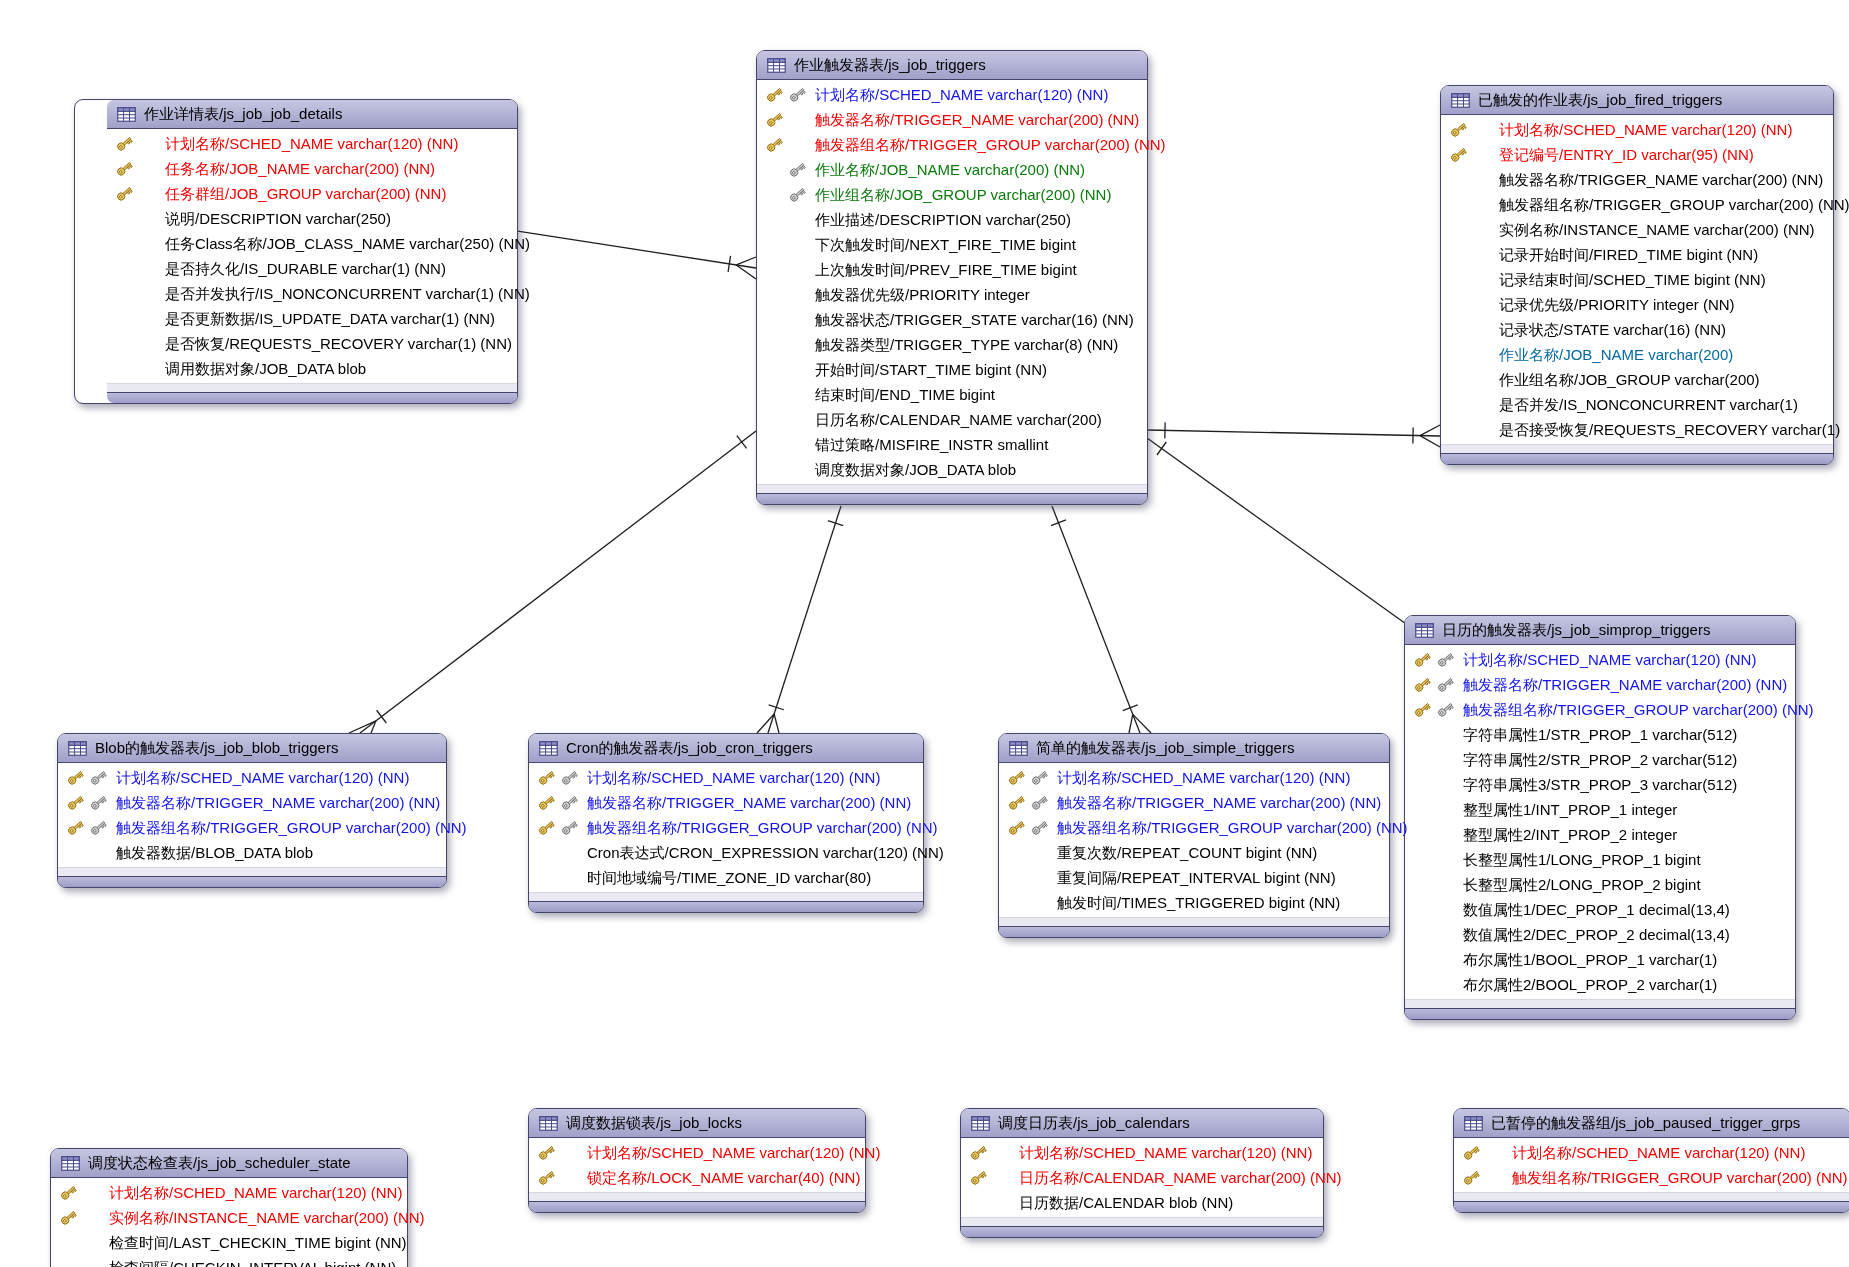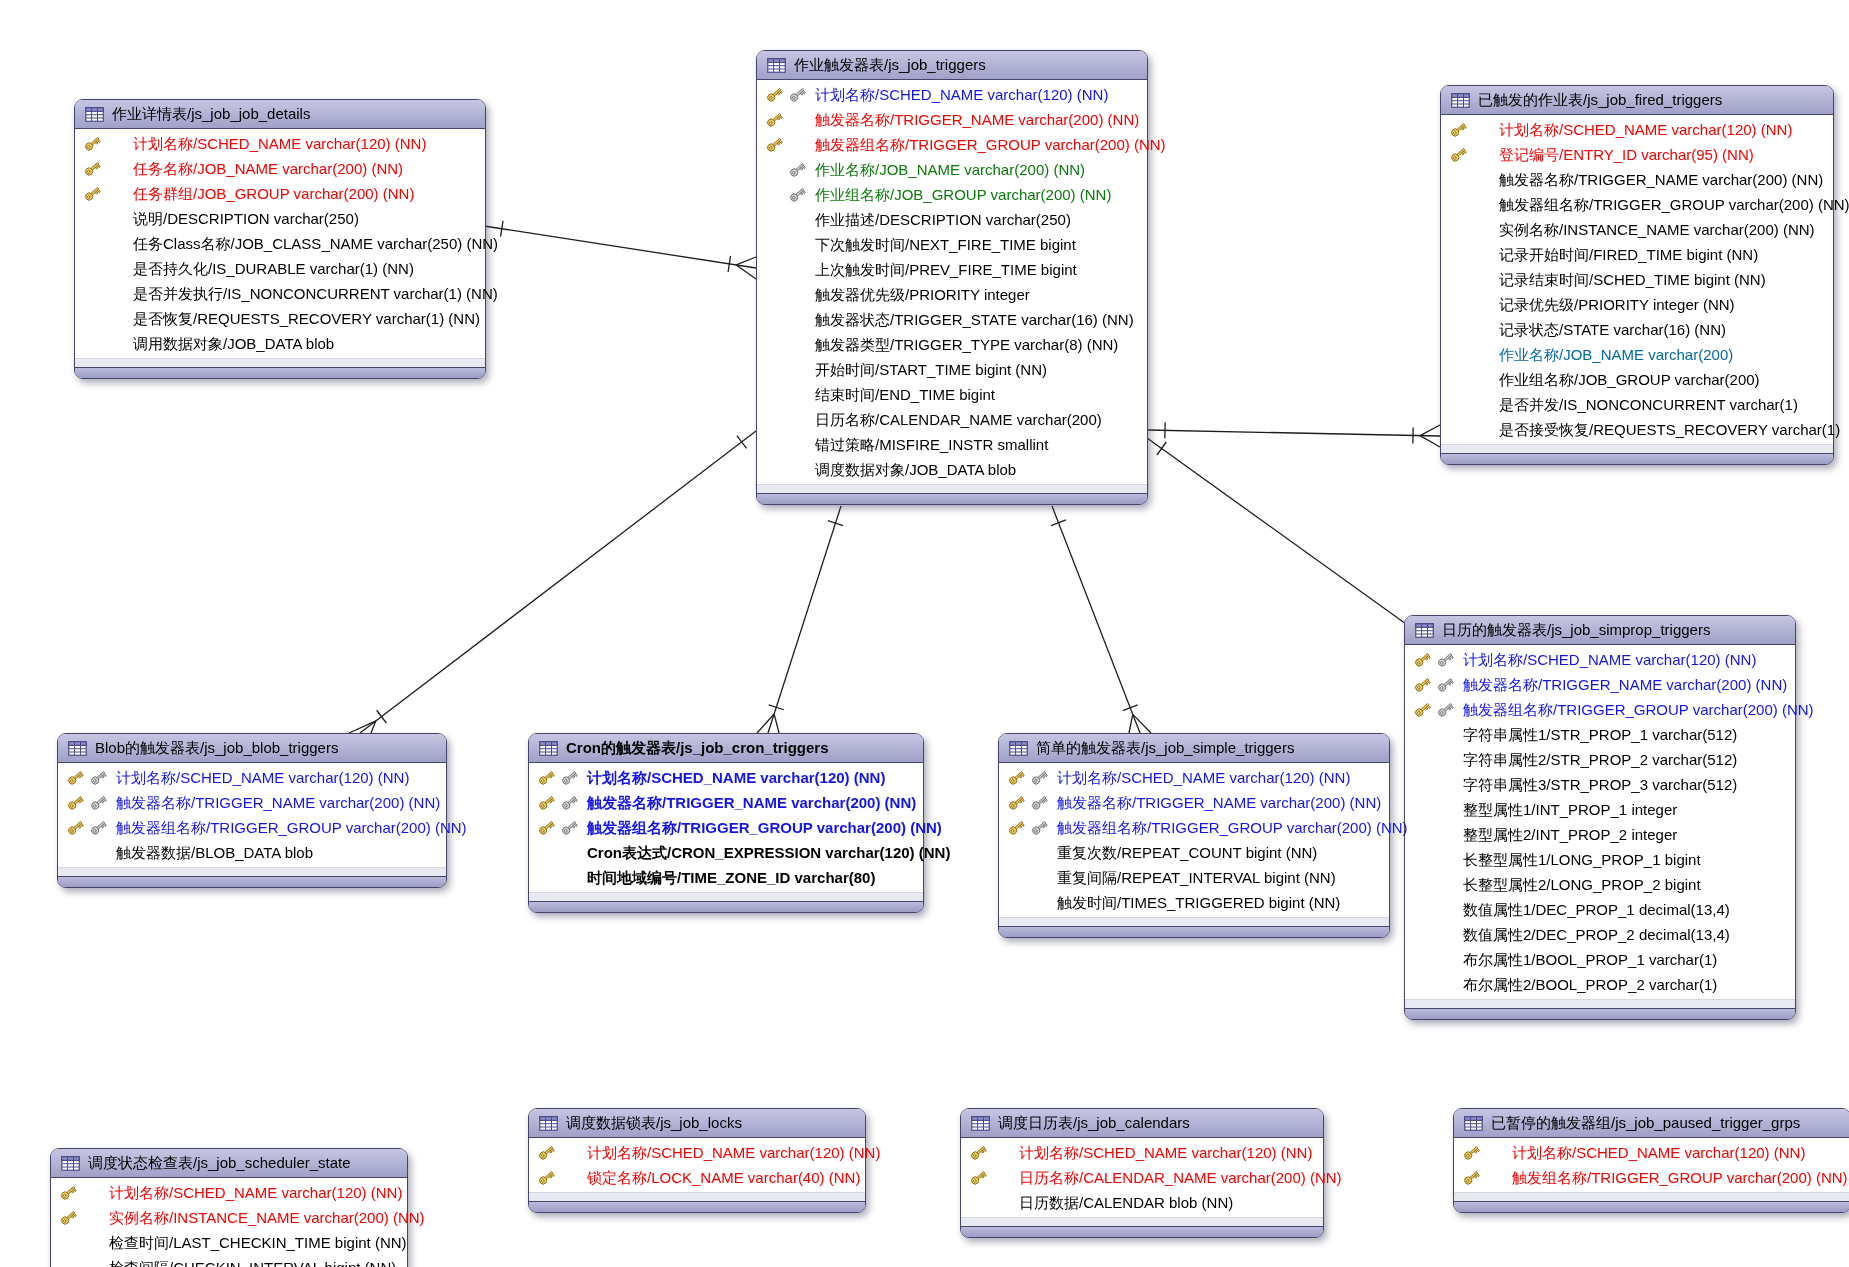--- a/index.html
+++ b/index.html
@@ -77,21 +77,21 @@
       </g>
       <g>
         <line x1="1147" y1="430" x2="1440" y2="436"></line>
         <line x1="1165.1600153057798" y1="422.3702002586014" x2="1164.832438930478" y2="438.3668465858271"></line>
         <line x1="1420.0041920909678" y1="435.5905295308731" x2="1440" y2="425"></line>
         <line x1="1420.0041920909678" y1="435.5905295308731" x2="1440" y2="447"></line>
         <line x1="1413.1694475104575" y1="427.4488917030658" x2="1412.8418711351558" y2="443.44553803029146"></line>
       </g>
     </svg>
 
-<div class="table" style="left: 74px; top: 99px; width: 410px;">
+<div class="table" style="left: 74px; top: 99px; width: 410px; padding-left: 32px;">
       <div class="t-header">
         <span class="t-icon">
           <svg width="19" height="15" viewBox="0 0 19 15">
             <rect x="0.75" y="0.75" width="17.5" height="13.5" fill="#ffffff" stroke="#4a4a8a" stroke-width="1.2"></rect>
             <rect x="0.75" y="0.75" width="17.5" height="3.6" fill="#8f8fc8" stroke="#4a4a8a" stroke-width="1.2"></rect>
             <line x1="6.6" y1="0.75" x2="6.6" y2="14.25" stroke="#4a4a8a"></line>
             <line x1="12.5" y1="0.75" x2="12.5" y2="14.25" stroke="#4a4a8a"></line>
             <line x1="0.75" y1="7.7" x2="18.25" y2="7.7" stroke="#4a4a8a"></line>
             <line x1="0.75" y1="11" x2="18.25" y2="11" stroke="#4a4a8a"></line>
           </svg>
@@ -123,20 +123,21 @@
                 <rect x="12.2" y="10.4" width="1.6" height="2.3" fill="#ecc95f"></rect>
                 <rect x="15" y="10.4" width="1.6" height="2.8" fill="#ecc95f"></rect>
                 <circle cx="5" cy="9.5" r="3.6" fill="#ecc95f"></circle>
                 <circle cx="4.5" cy="9.5" r="1.3" fill="#f8ecb8"></circle>
               </g>
             </svg></span><span class="t-text" style="color:#f30000">任务群组/JOB_GROUP varchar(200) (NN)</span></div>
         <div class="t-row"><span class="t-text" style="color:#000000">说明/DESCRIPTION varchar(250)</span></div>
         <div class="t-row"><span class="t-text" style="color:#000000">任务Class名称/JOB_CLASS_NAME varchar(250) (NN)</span></div>
         <div class="t-row"><span class="t-text" style="color:#000000">是否持久化/IS_DURABLE varchar(1) (NN)</span></div>
         <div class="t-row"><span class="t-text" style="color:#000000">是否并发执行/IS_NONCONCURRENT varchar(1) (NN)</span></div>
+        <div class="t-row"><span class="t-text" style="color:#000000">是否更新数据/IS_UPDATE_DATA varchar(1) (NN)</span></div>
         <div class="t-row"><span class="t-text" style="color:#000000">是否恢复/REQUESTS_RECOVERY varchar(1) (NN)</span></div>
         <div class="t-row"><span class="t-text" style="color:#000000">调用数据对象/JOB_DATA blob</span></div>
       </div>
       <div class="t-footer-gray"></div>
       <div class="t-footer-bar"></div>
     </div>
     <div class="table" style="left: 756px; top: 50px; width: 390px;">
       <div class="t-header">
         <span class="t-icon">
           <svg width="19" height="15" viewBox="0 0 19 15">
@@ -412,21 +413,21 @@
                 <rect x="15" y="10.4" width="1.6" height="2.8" fill="#cfcfcf"></rect>
                 <circle cx="5" cy="9.5" r="3.6" fill="#cfcfcf"></circle>
                 <circle cx="4.5" cy="9.5" r="1.3" fill="#f0f0f0"></circle>
               </g>
             </svg></span><span class="t-text" style="color:#1414ea">触发器组名称/TRIGGER_GROUP varchar(200) (NN)</span></div>
         <div class="t-row"><span class="t-text" style="color:#000000">触发器数据/BLOB_DATA blob</span></div>
       </div>
       <div class="t-footer-gray"></div>
       <div class="t-footer-bar"></div>
     </div>
-    <div class="table" style="left: 528px; top: 733px; width: 394px; font-weight: bold;">
+    <div class="table" style="left: 528px; top: 733px; width: 394px;">
       <div class="t-header">
         <span class="t-icon">
           <svg width="19" height="15" viewBox="0 0 19 15">
             <rect x="0.75" y="0.75" width="17.5" height="13.5" fill="#ffffff" stroke="#4a4a8a" stroke-width="1.2"></rect>
             <rect x="0.75" y="0.75" width="17.5" height="3.6" fill="#8f8fc8" stroke="#4a4a8a" stroke-width="1.2"></rect>
             <line x1="6.6" y1="0.75" x2="6.6" y2="14.25" stroke="#4a4a8a"></line>
             <line x1="12.5" y1="0.75" x2="12.5" y2="14.25" stroke="#4a4a8a"></line>
             <line x1="0.75" y1="7.7" x2="18.25" y2="7.7" stroke="#4a4a8a"></line>
             <line x1="0.75" y1="11" x2="18.25" y2="11" stroke="#4a4a8a"></line>
           </svg>

